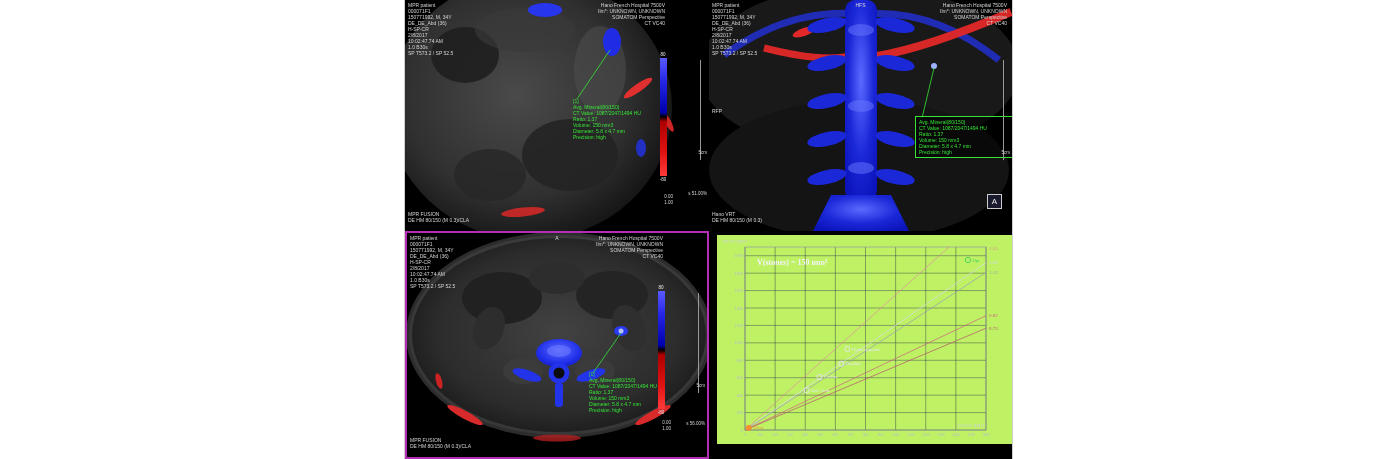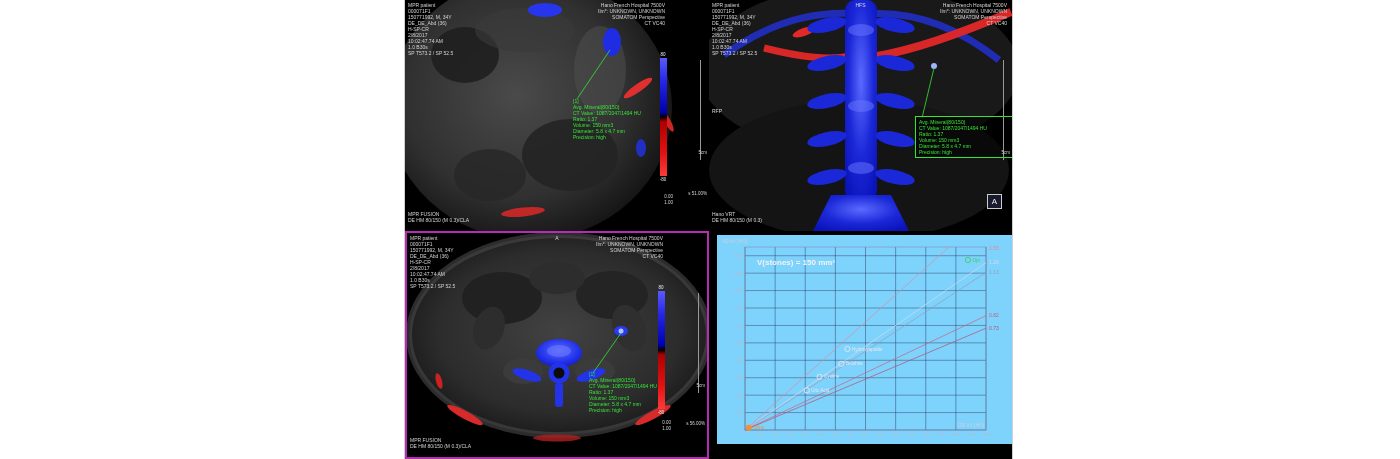--- a/index.html
+++ b/index.html
@@ -32,21 +32,21 @@
   #panel-mpr-axial .zoom{bottom:30px;}
   .scale-label{right:2px;top:150px;font-size:4.5px;}
   .scale-ruler{position:absolute;right:8px;top:60px;height:100px;width:1px;background:#999;}
   .footer{left:3px;bottom:8px;}
   .orient-top{position:absolute;top:2px;left:50%;transform:translateX(-50%);
               font-size:5px;color:#ddd;}
   .orient-left{position:absolute;left:3px;top:108px;font-size:5px;color:#ddd;}
   .cube{position:absolute;right:10px;bottom:22px;width:13px;height:13px;border:1px solid #ccc;
         color:#eee;font-size:8px;display:flex;align-items:center;justify-content:center;
         background:#1a1a2e;}
-  .chart-inner{position:absolute;left:8px;top:4px;width:297px;height:209px;background:#7dd3fc;}
+  .chart-inner{position:absolute;left:8px;top:4px;width:297px;height:209px;background:#bef264;font-family:Liberation Serif, serif;}
   #chart-svg{width:100%;height:100%;display:block;}
 </style>
 </head>
 <body>
 
 <div id="app">
 
   <div class="panel" id="panel-mpr-top">
     <svg class="scene" viewBox="0 0 304 231" width="304" height="231">
       <defs>

